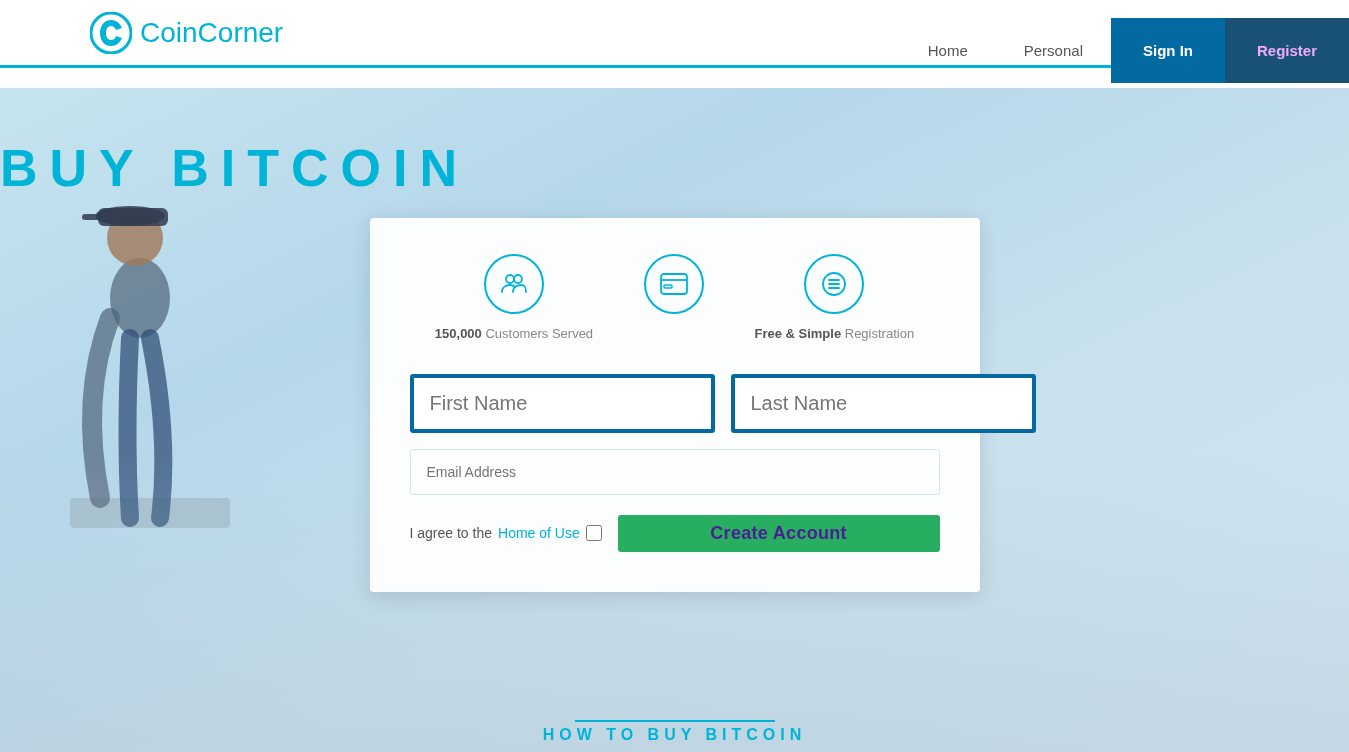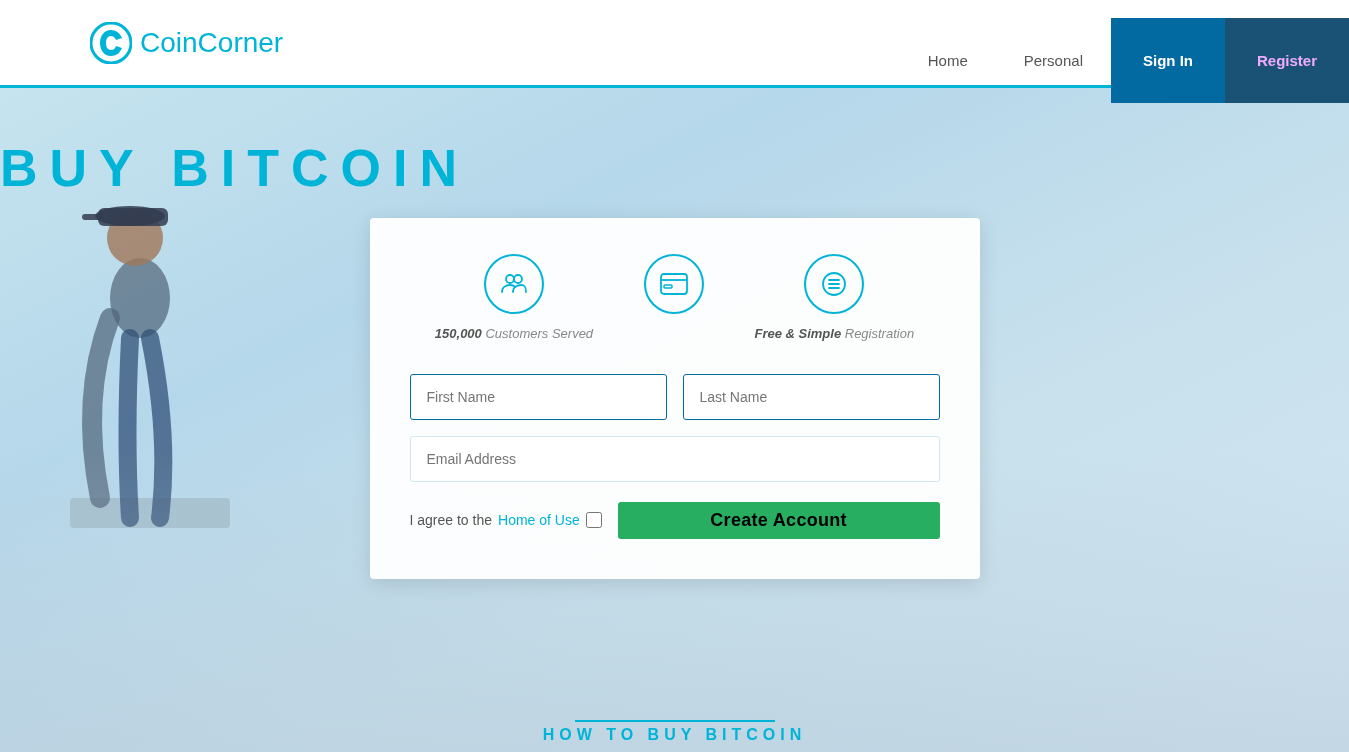--- a/index.html
+++ b/index.html
@@ -8,21 +8,21 @@
       font-family: 'Segoe UI', Arial, sans-serif;
       width: 1349px;
       height: 752px;
       overflow: hidden;
     }
 
     
     .navbar {
       position: absolute;
       top: 0; left: 0; right: 0;
-      height: 88px;
+      height: 68px;
       background: #fff;
       display: flex;
       align-items: center;
       justify-content: space-between;
       padding: 0 0 0 90px;
       z-index: 10;
       border-bottom: 3px solid #00b4d8;
     }
 
     .logo {
@@ -152,21 +152,20 @@
       margin-bottom: 30px;
     }
 
     .feature-item {
       display: flex;
       flex-direction: column;
       align-items: center;
       gap: 10px;
       max-width: 160px;
       text-align: left;
-      font-style: italic;
     }
 
     .feature-icon-circle {
       width: 60px;
       height: 60px;
       border-radius: 50%;
       border: 2px solid #00b4d8;
       display: flex;
       align-items: center;
       justify-content: center;
@@ -188,23 +187,23 @@
     
     .form-row {
       display: flex;
       gap: 16px;
       margin-bottom: 16px;
     }
 
     .form-input {
       flex: 1;
       padding: 14px 16px;
-      border: 1px solid #0369a1;
+      border: 4px solid #0369a1;
       border-radius: 3px;
-      font-size: 14px;
+      font-size: 20px;
       color: #999;
       outline: none;
       background: #fff;
     }
 
     .form-input-full {
       width: 100%;
       padding: 14px 16px;
       border: 1px solid #d0e8f0;
       border-radius: 3px;
@@ -239,21 +238,21 @@
     .terms-checkbox {
       width: 16px;
       height: 16px;
       cursor: pointer;
     }
 
     .create-btn {
       flex: 1;
       padding: 8px;
       background: #27ae60;
-      color: #000000;
+      color: #4c1d95;
       font-size: 18px;
       font-weight: 600;
       border: none;
       border-radius: 3px;
       cursor: pointer;
       letter-spacing: 0.3px;
     }
 
     
     .how-to {

